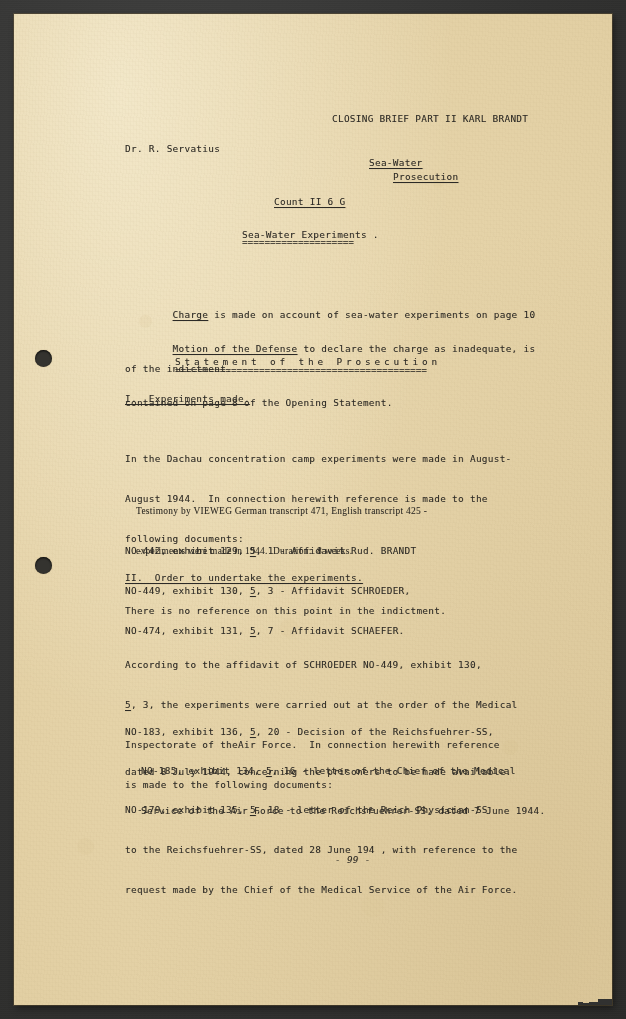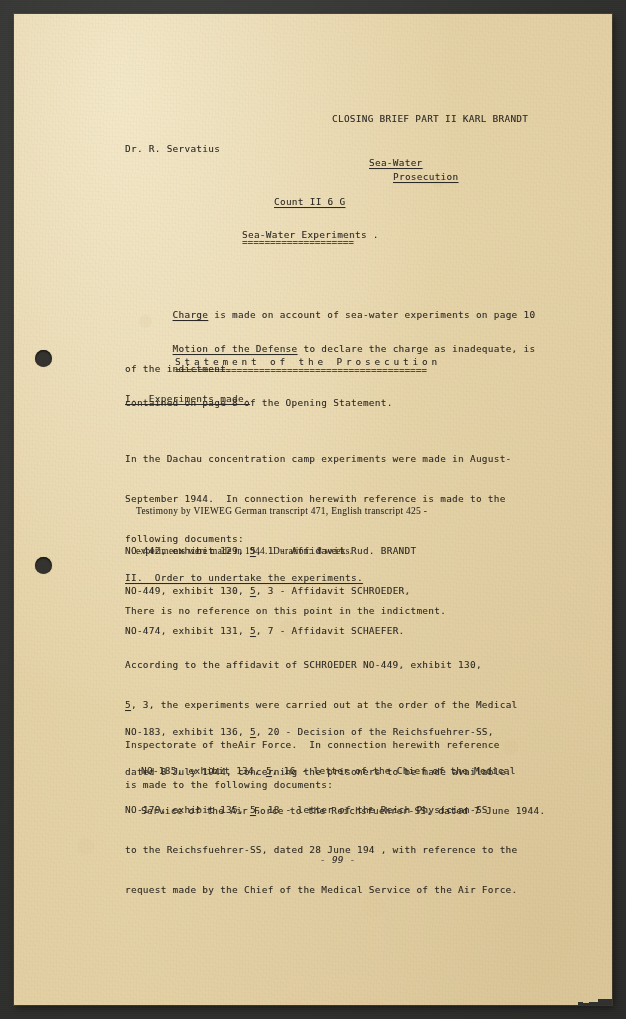--- a/index.html
+++ b/index.html
@@ -143,21 +143,21 @@
       <span class="blk">contained on page 8 of the Opening Statement.</span>
     </div>
 
     <div class="t spaced" style="left:161px; top:341px;">Statement of the Prosecution</div>
     <div class="t eq" style="left:161px; top:349px;">=============================================</div>
 
     <div class="t u" style="left:111px; top:378px;">I.  Experiments made.</div>
 
     <div class="t" style="left:111px; top:411px;">
       <span class="blk">In the Dachau concentration camp experiments were made in August-</span>
-      <span class="blk">September 1944.  In connection herewith reference is made to the</span>
+      <span class="blk">August 1944.  In connection herewith reference is made to the</span>
       <span class="blk">following documents:</span>
     </div>
 
     <div class="t" style="left:122px; top:464px;font-family:Liberation Serif, serif;">
       <span class="blk">Testimony by VIEWEG German transcript 471, English transcript 425 -</span>
       <span class="blk">experiments were made in 1944.  Duration:  8 weeks.</span>
     </div>
 
     <div class="t" style="left:111px; top:503px;">
       <span class="blk"><span>NO-442, exhibit 129, </span><span class="u">5</span><span>, 1 - Affidavit Rud. BRANDT</span></span>
@@ -185,21 +185,21 @@
       <span class="blk"><span>NO-185, exhibit 134, </span><span class="u">5</span><span>, 16 - letter of the Chief of the Medical</span></span>
       <span class="blk">Service of the Air Force to the Reichsfuehrer-SS, dated 7 June 1944.</span>
     </div>
 
     <div class="t" style="left:111px; top:762px;">
       <span class="blk"><span>NO-179, exhibit 135, </span><span class="u">5</span><span>, 18 - letter of the Reich Physician-SS</span></span>
       <span class="blk">to the Reichsfuehrer-SS, dated 28 June 194 , with reference to the</span>
       <span class="blk">request made by the Chief of the Medical Service of the Air Force.</span>
     </div>
 
-    <div class="t" style="left:306px; top:839px;font-style:italic;">- 99 -</div>
+    <div class="t" style="left:321px; top:839px;font-style:italic;">- 99 -</div>
 
     <div class="punch" style="left:21px; top:336px;"></div>
     <div class="punch" style="left:21px; top:543px;"></div>
 
     <div class="tear" style="right:0px; bottom:0px; width:14px; height:6px;"></div>
     <div class="tear" style="right:14px; bottom:0px; width:9px; height:3px;"></div>
     <div class="tear" style="right:23px; bottom:0px; width:6px; height:2px;"></div>
     <div class="tear" style="right:29px; bottom:0px; width:5px; height:3px;"></div>
   </div>
 </div>

